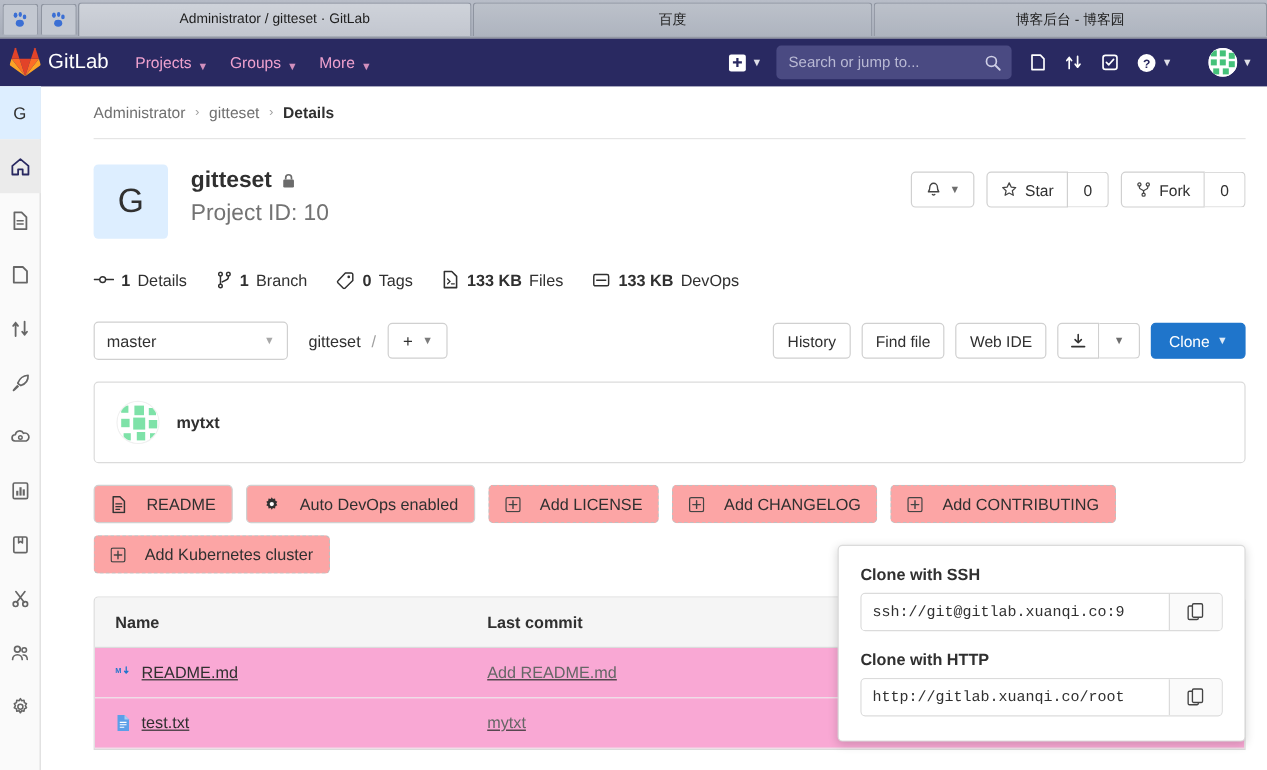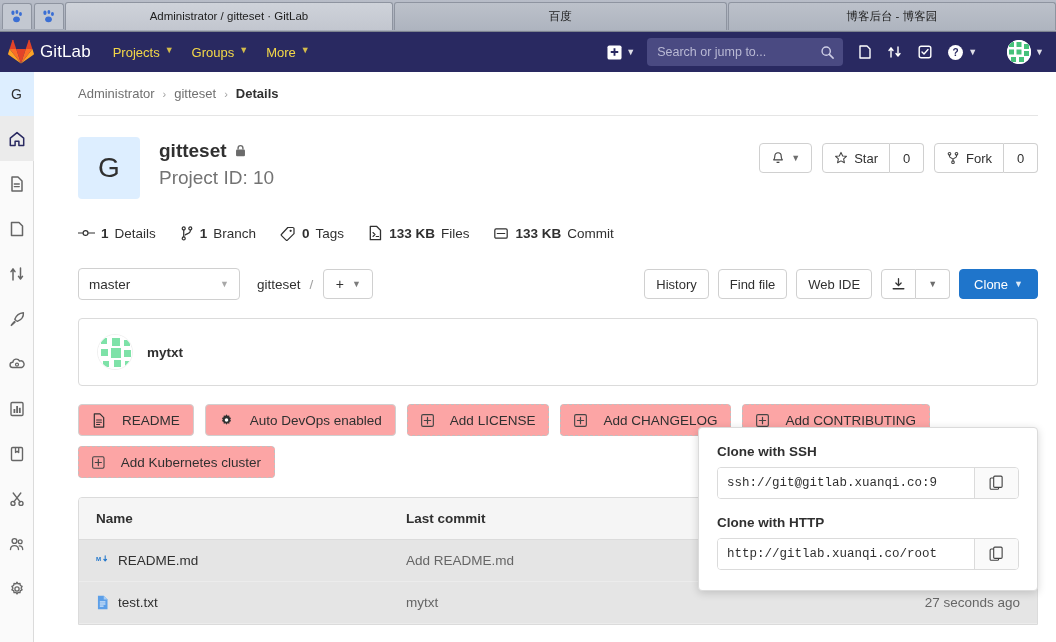--- a/index.html
+++ b/index.html
@@ -56,22 +56,22 @@
     align-items: center;
     padding: 0 12px 0 6px;
     color: #fff;
   }
   .gl-logo { width: 26px; height: 26px; margin: 0 6px 0 2px; }
   .brand {
     font-size: 17px; font-weight: 400; letter-spacing: .1px;
     color: #fff; margin-right: 22px;
   }
   .nav-link {
-    font-size: 13px; color: #fde047; opacity: .95;
-    margin-right: 18px; display: flex; align-items: flex-start; gap: 5px;
+    font-size: 13px; color: #f9a8d4; opacity: .95;
+    margin-right: 18px; display: flex; align-items: flex-end; gap: 5px;
     cursor: pointer;
   }
   .caret { font-size: 9px; opacity: .85; }
   .nav-spacer { flex: 1; }
   .nav-icon-btn {
     display: flex; align-items: center; gap: 4px;
     margin-left: 14px; cursor: pointer; color: #fff;
   }
   .nav-icon-btn svg { display: block; }
   .search-box {
@@ -218,21 +218,21 @@
   .toolbar-right { margin-left: auto; display: flex; gap: 9px; position: relative; }
   .btn-primary {
     background: #1f75cb; border-color: #1f75cb; color: #fff;
     padding: 0 14px; font-weight: 400;
   }
   .download-grp .btn { padding: 0 9px; }
 
   
   .clone-dd {
     position: absolute;
-    top: 355px;
+    top: 382px;
     right: 18px;
     width: 340px;
     background: #fff;
     border: 1px solid #dbdbdb;
     border-radius: 4px;
     box-shadow: 0 2px 8px rgba(0,0,0,.16);
     padding: 16px 18px 20px;
     z-index: 30;
   }
   .clone-label {
@@ -306,21 +306,21 @@
     display: flex; align-items: center;
     height: 42px;
     padding: 0 17px;
     font-size: 13.5px;
   }
   .ft-head {
     background: #f5f5f5;
     border-bottom: 1px solid #dbdbdb;
     font-weight: bold; color: #303030;
   }
-  .ft-row { border-bottom: 1px solid #ececec; color: #303030; background: #e5e5e5; }
+  .ft-row { border-bottom: 1px solid #ececec; color: #303030; background: #f9a8d4; text-decoration: underline; }
   .col-name { flex: 0 0 310px; display: flex; align-items: center; gap: 8px; }
   .col-commit { flex: 1; color: #666; }
   .col-update { flex: 0 0 150px; text-align: right; color: #666; }
   .ft-head .col-commit, .ft-head .col-update { color: #303030; }
   .fi { width: 14px; height: 15px; flex: none; }
 </style>
 </head>
 <body>
 
 <div class="browser-tabs">
@@ -613,21 +613,21 @@
         </svg>
         <b>133 KB</b>
         <span>Files</span>
       </div>
       <div class="stat">
         <svg width="16" height="15" viewBox="0 0 16 16">
           <rect x="1.4" y="3" width="13.2" height="10" rx="1.4" fill="none" stroke="#303030" stroke-width="1.3"></rect>
           <path d="M4 8h8" stroke="#303030" stroke-width="1.3" stroke-linecap="round"></path>
         </svg>
         <b>133 KB</b>
-        <span>Commit</span>
+        <span>DevOps</span>
       </div>
     </div>
 
     <div class="toolbar">
       <div class="branch-select">
         <span>master</span>
         <span class="caret" style="color:#999">▼</span>
       </div>
       <div class="path-crumb">
         <span>gitteset</span>

